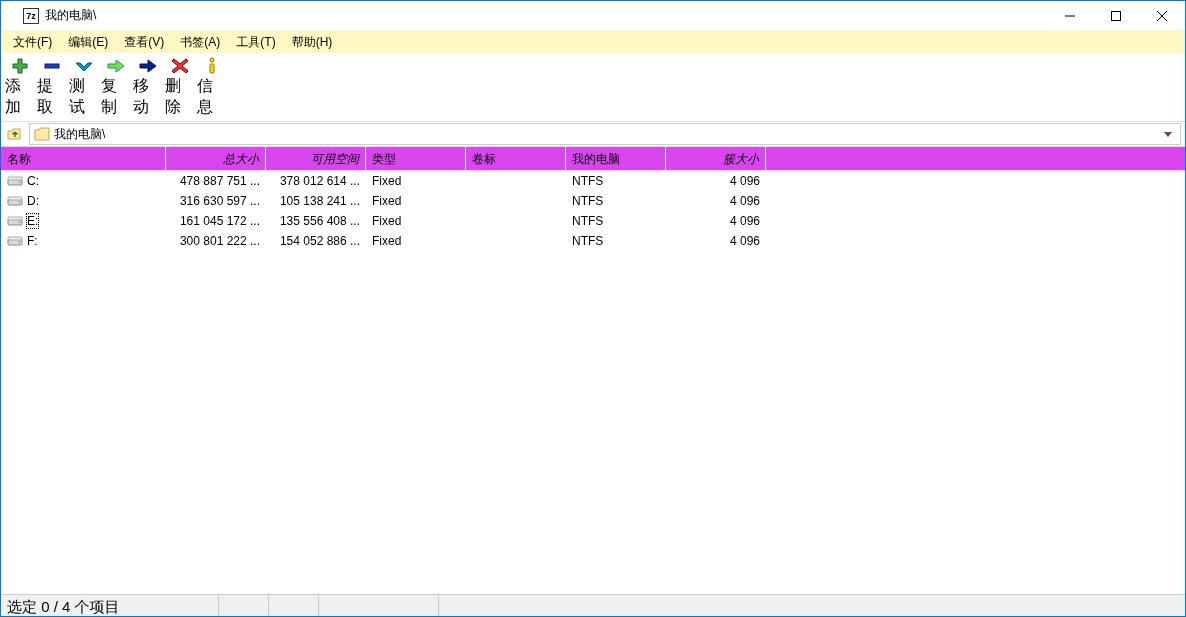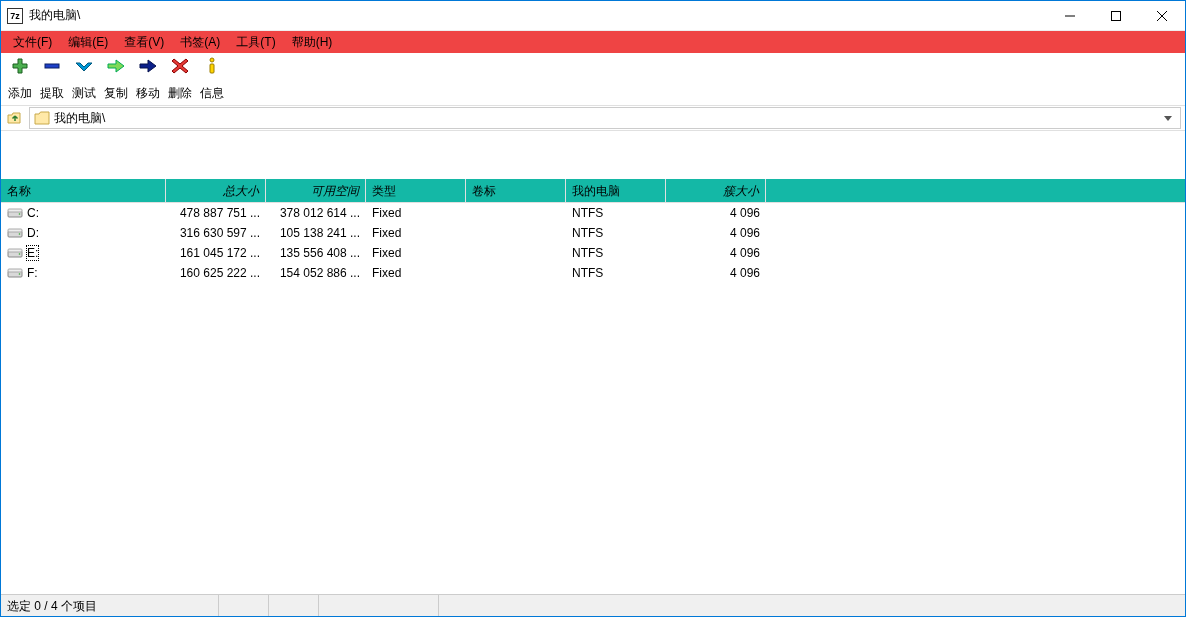--- a/index.html
+++ b/index.html
@@ -14,21 +14,21 @@
       border: 1px solid #0078d7;
       overflow: hidden;
     }
 
     
     .titlebar {
       height: 30px;
       background: #fff;
       display: flex;
       align-items: center;
-      padding-left: 6px;
+      padding-left: 22px;
       border-bottom: 1px solid #eee;
     }
     .titlebar .app-icon {
       width: 16px; height: 16px;
       border: 1px solid #333;
       display: inline-flex;
       align-items: center;
       justify-content: center;
       font-size: 9px;
       font-weight: bold;
@@ -44,21 +44,21 @@
       font-family: "Segoe MDL2 Assets", Arial;
       font-size: 10px;
     }
 
     
     .menubar {
       height: 22px;
       display: flex;
       align-items: center;
       padding: 0 4px;
-      background: #ef4444;
+      background: #fef9c3;
     }
     .menubar .menu-item {
       padding: 2px 8px;
       cursor: default;
     }
 
     
     .toolbar {
       display: flex;
       padding: 2px 4px 2px 4px;
@@ -70,21 +70,21 @@
       flex-direction: column;
       align-items: center;
       width: 30px;
       padding: 2px 0 1px;
       cursor: default;
     }
     .tool-btn .icon {
       width: 22px; height: 18px;
       display: flex; align-items: center; justify-content: center;
     }
-    .tool-btn .lbl { font-size: 12px; margin-top: 10px; }
+    .tool-btn .lbl { font-size: 16px; margin-top: 1px; }
 
     
     .addressbar {
       height: 26px;
       display: flex;
       align-items: center;
       padding: 2px 4px;
       gap: 4px;
       border-top: 1px solid #e0e0e0;
       border-bottom: 1px solid #e0e0e0;
@@ -120,22 +120,21 @@
       overflow: auto;
       background: #fff;
     }
     .cols {
       display: grid;
       grid-template-columns: 165px 100px 100px 100px 100px 100px 100px;
     }
     .filelist-header {
       height: 24px;
       border-bottom: 1px solid #e0e0e0;
-      background: #14b8a6;
-      margin-top: 48px;
+      background: #d946ef;
     }
     .filelist-header .hcell {
       padding: 4px 6px;
       border-right: 1px solid #e0e0e0;
       white-space: nowrap;
       overflow: hidden;
       text-overflow: clip;
     }
     .hcell.right { text-align: right; font-style: italic; }
     .row {
@@ -162,21 +161,21 @@
       flex-shrink: 0;
     }
 
     
     .statusbar {
       height: 22px;
       border-top: 1px solid #ccc;
       display: flex;
       align-items: stretch;
       background: #f0f0f0;
-      font-size: 12px;
+      font-size: 15px;
     }
     .statusbar .panel {
       padding: 3px 6px;
       border-right: 1px solid #ccc;
     }
     .statusbar .panel.p1 { width: 218px; }
     .statusbar .panel.p2 { width: 50px; }
     .statusbar .panel.p3 { width: 50px; }
     .statusbar .panel.p4 { width: 120px; }
   </style>
@@ -356,21 +355,21 @@
       </div>
       <div class="row cols">
         <div class="cell namecell">
           <span class="drive-icon"><svg width="16" height="12" viewBox="0 0 16 12">
               <rect x="1" y="4" width="14" height="6" rx="1" fill="#d9d9d9" stroke="#888"></rect>
               <rect x="1" y="2" width="14" height="3" rx="1" fill="#eee" stroke="#aaa"></rect>
               <circle cx="12.5" cy="7" r="0.8" fill="#3a3"></circle>
             </svg></span>
           <span class="nametext">F:</span>
         </div>
-        <div class="cell right">160 625 222 ...</div>
+        <div class="cell right">300 801 222 ...</div>
         <div class="cell right">154 052 886 ...</div>
         <div class="cell">Fixed</div>
         <div class="cell"></div>
         <div class="cell">NTFS</div>
         <div class="cell right">4 096</div>
       </div>
     </div>
 </div>
 
 <div class="statusbar">

